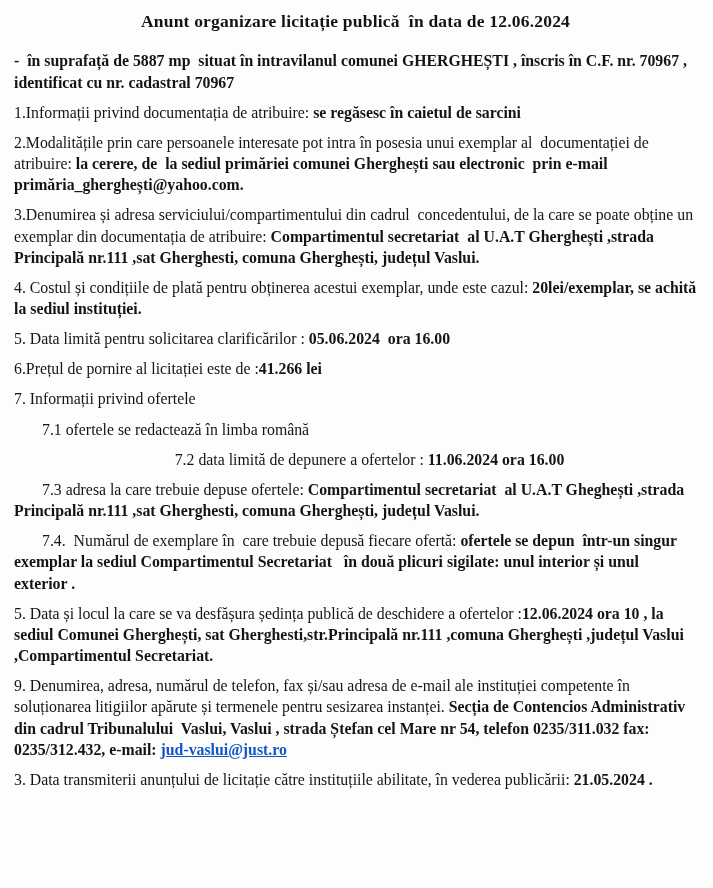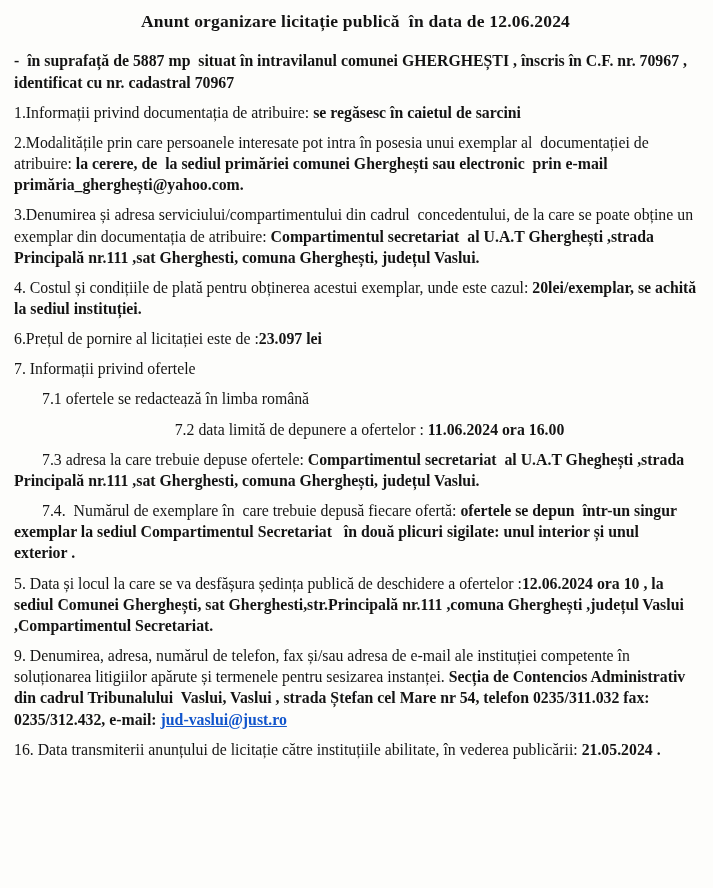--- a/index.html
+++ b/index.html
@@ -46,23 +46,24 @@
 <body>
 
 <div class="page">
   <h1 class="doc-title">Anunt organizare licitație publică  în data de 12.06.2024</h1>
   <div>
       <p class="para"><span class="b">-  în suprafață de 5887 mp  situat în intravilanul comunei GHERGHEȘTI , înscris în C.F. nr. 70967 , identificat cu nr. cadastral 70967</span></p>
       <p class="para"><span class="">1.Informații privind documentația de atribuire: </span><span class="b">se regăsesc în caietul de sarcini</span></p>
       <p class="para"><span class="">2.Modalitățile prin care persoanele interesate pot intra în posesia unui exemplar al  documentației de atribuire: </span><span class="b">la cerere, de  la sediul primăriei comunei Gherghești sau electronic  prin e-mail primăria_gherghești@yahoo.com.</span></p>
       <p class="para"><span class="">3.Denumirea și adresa serviciului/compartimentului din cadrul  concedentului, de la care se poate obține un exemplar din documentația de atribuire: </span><span class="b">Compartimentul secretariat  al U.A.T Gherghești ,strada Principală nr.111 ,sat Gherghesti, comuna Gherghești, județul Vaslui.</span></p>
       <p class="para"><span class="">4. Costul și condițiile de plată pentru obținerea acestui exemplar, unde este cazul: </span><span class="b">20lei/exemplar, se achită la sediul instituției.</span></p>
-      <p class="para"><span class="">6.Prețul de pornire al licitației este de :</span><span class="b">23.097 lei</span></p>
+      <p class="para"><span class="">5. Data limită pentru solicitarea clarificărilor : </span><span class="b">05.06.2024  ora 16.00</span></p>
+      <p class="para"><span class="">6.Prețul de pornire al licitației este de :</span><span class="b">41.266 lei</span></p>
       <p class="para"><span class="">7. Informații privind ofertele</span></p>
       <p class="para" style="text-indent: 28px;"><span class="">7.1 ofertele se redactează în limba română</span></p>
       <p class="para" style="text-indent: 28px; text-align: center;"><span class="">7.2 data limită de depunere a ofertelor : </span><span class="b">11.06.2024 ora 16.00</span></p>
       <p class="para" style="text-indent: 28px;"><span class="">7.3 adresa la care trebuie depuse ofertele: </span><span class="b">Compartimentul secretariat  al U.A.T Gheghești ,strada Principală nr.111 ,sat Gherghesti, comuna Gherghești, județul Vaslui.</span></p>
       <p class="para" style="text-indent: 28px;"><span class="">7.4.  Numărul de exemplare în  care trebuie depusă fiecare ofertă: </span><span class="b">ofertele se depun  într-un singur exemplar la sediul Compartimentul Secretariat   în două plicuri sigilate: unul interior și unul  exterior .</span></p>
       <p class="para"><span class="">5. Data și locul la care se va desfășura ședința publică de deschidere a ofertelor :</span><span class="b">12.06.2024 ora 10 , la sediul Comunei Gherghești, sat Gherghesti,str.Principală nr.111 ,comuna Gherghești ,județul Vaslui ,Compartimentul Secretariat.</span></p>
       <p class="para"><span class="">9. Denumirea, adresa, numărul de telefon, fax și/sau adresa de e-mail ale instituției competente în soluționarea litigiilor apărute și termenele pentru sesizarea instanței. </span><span class="b">Secția de Contencios Administrativ din cadrul Tribunalului  Vaslui, Vaslui , strada Ștefan cel Mare nr 54, telefon 0235/311.032 fax: 0235/312.432, e-mail: </span><a class="link b" href="#">jud-vaslui@just.ro</a></p>
-      <p class="para"><span class="">16. Data transmiterii anunțului de licitație către instituțiile abilitate, în vederea publicării: </span><span class="b">21.05.2024 .</span></p>
+      <p class="para"><span class="">3. Data transmiterii anunțului de licitație către instituțiile abilitate, în vederea publicării: </span><span class="b">21.05.2024 .</span></p>
     </div>
 </div>
 
 </body></html>

